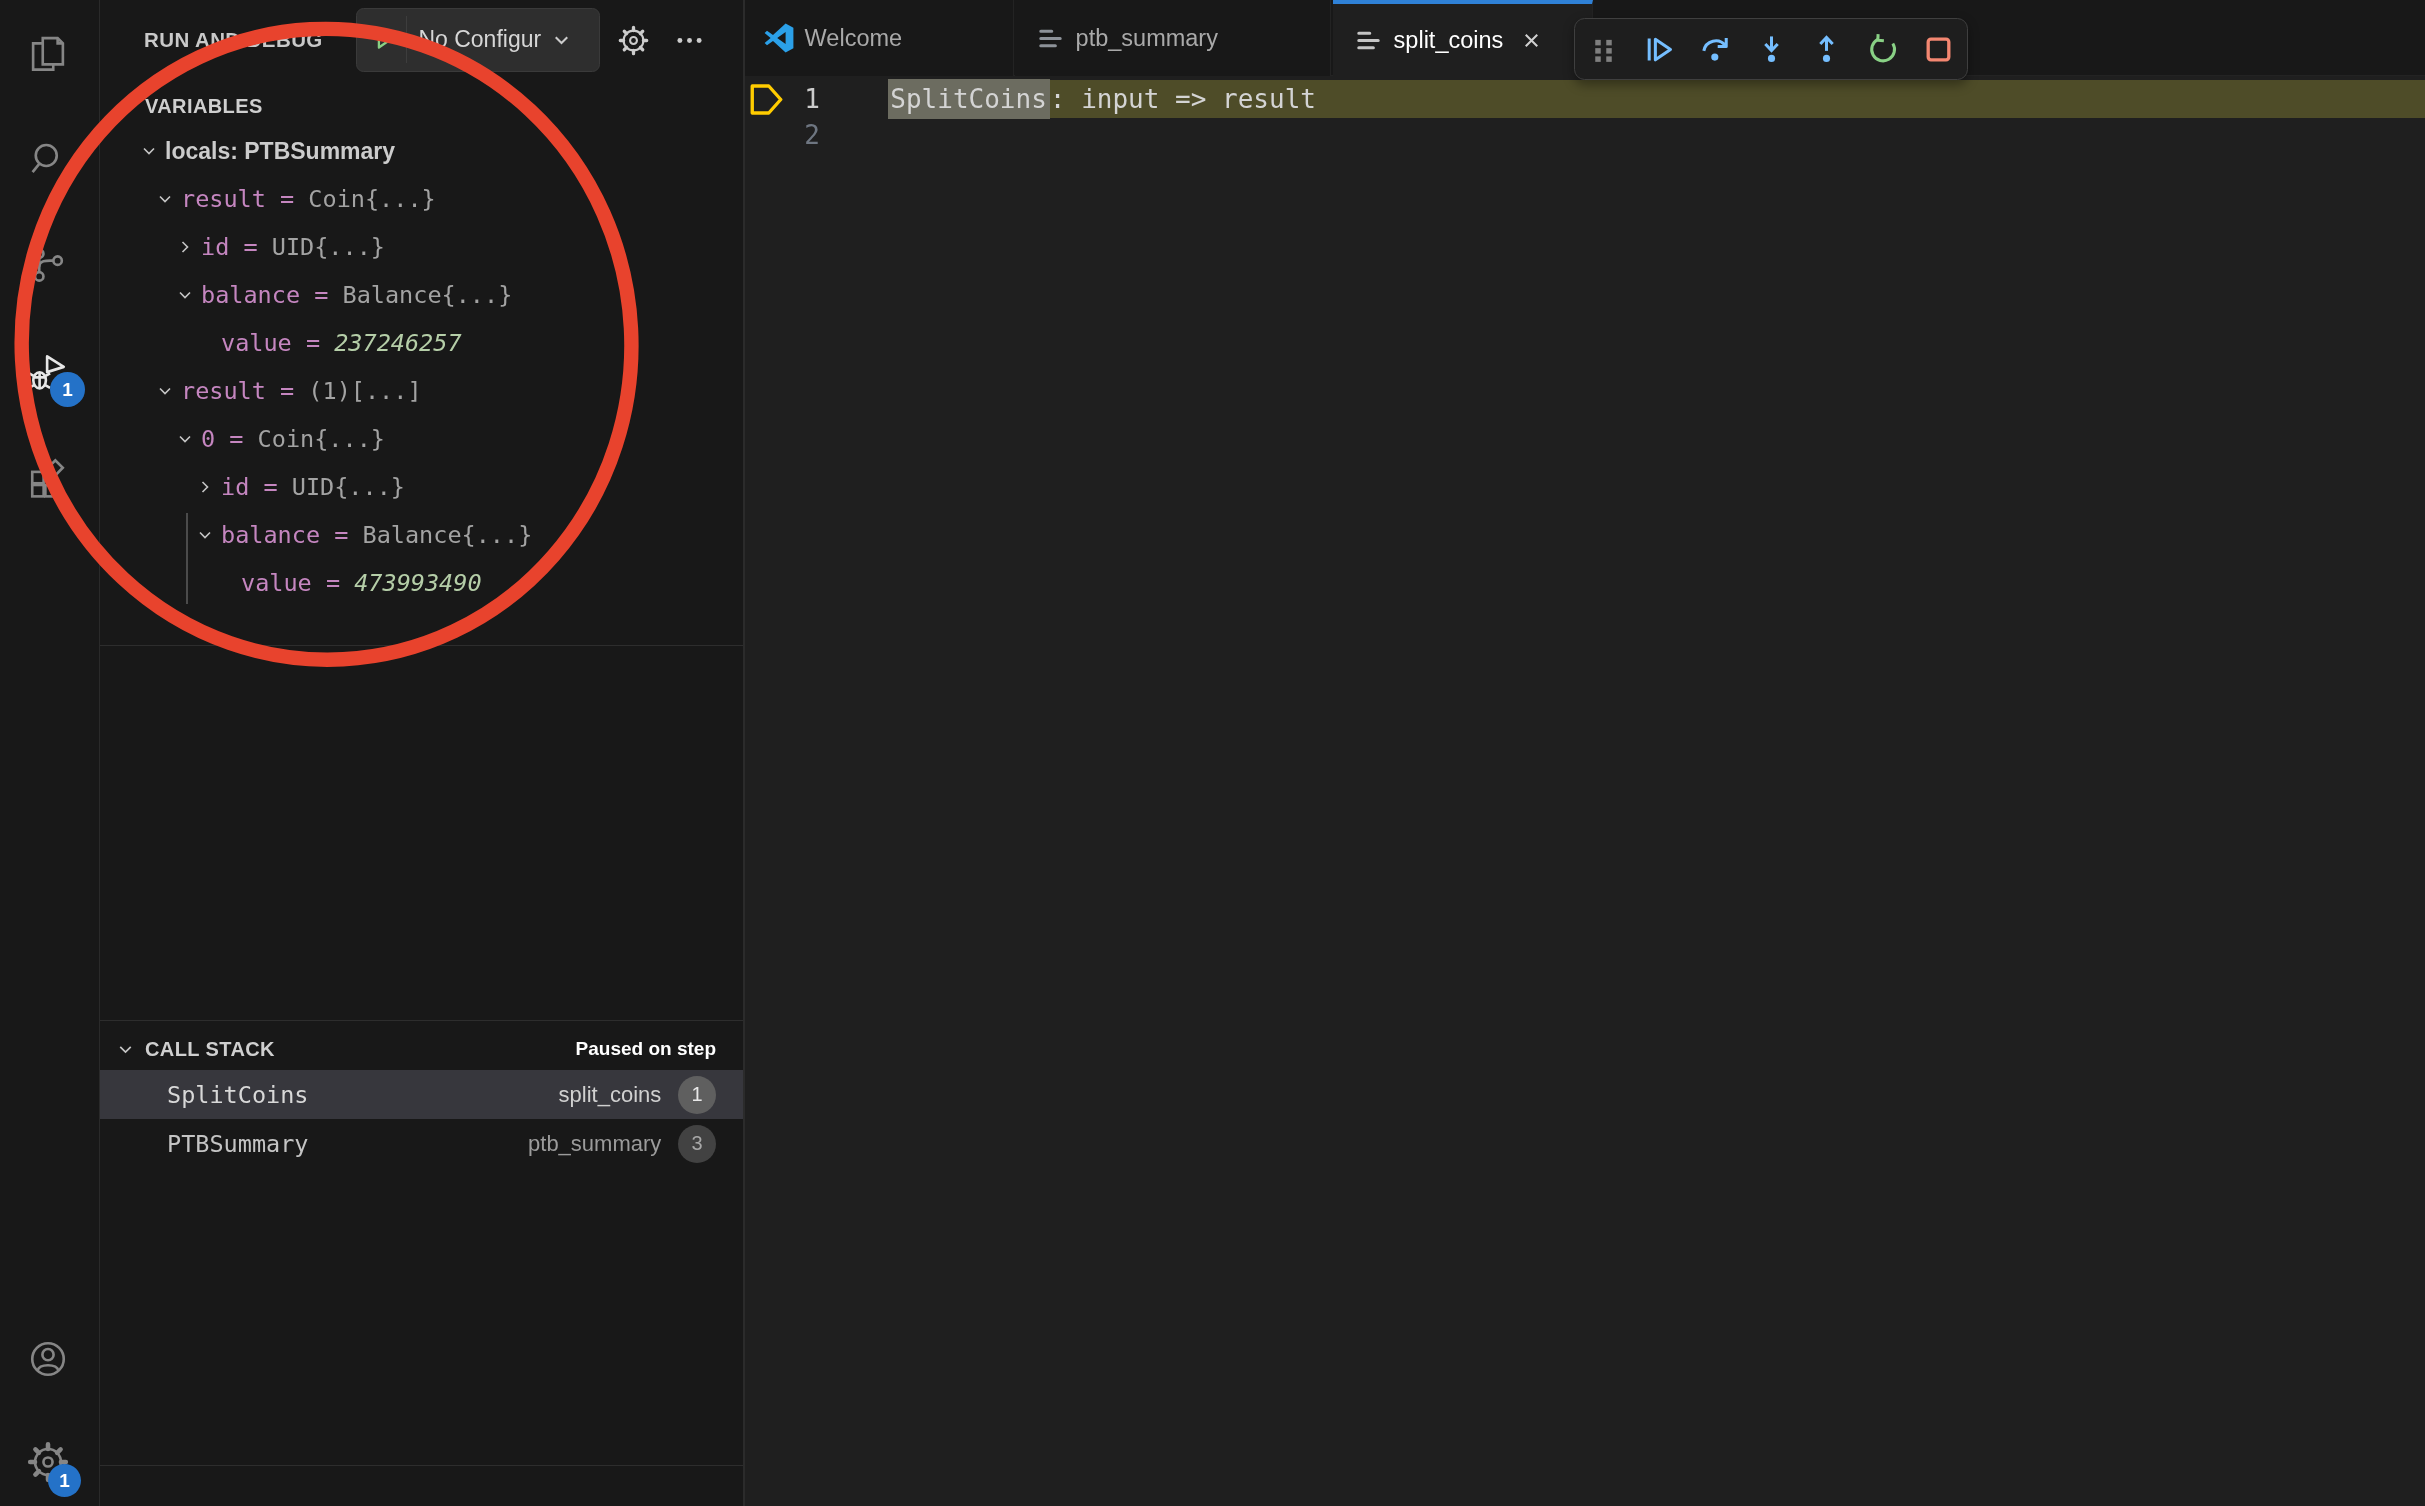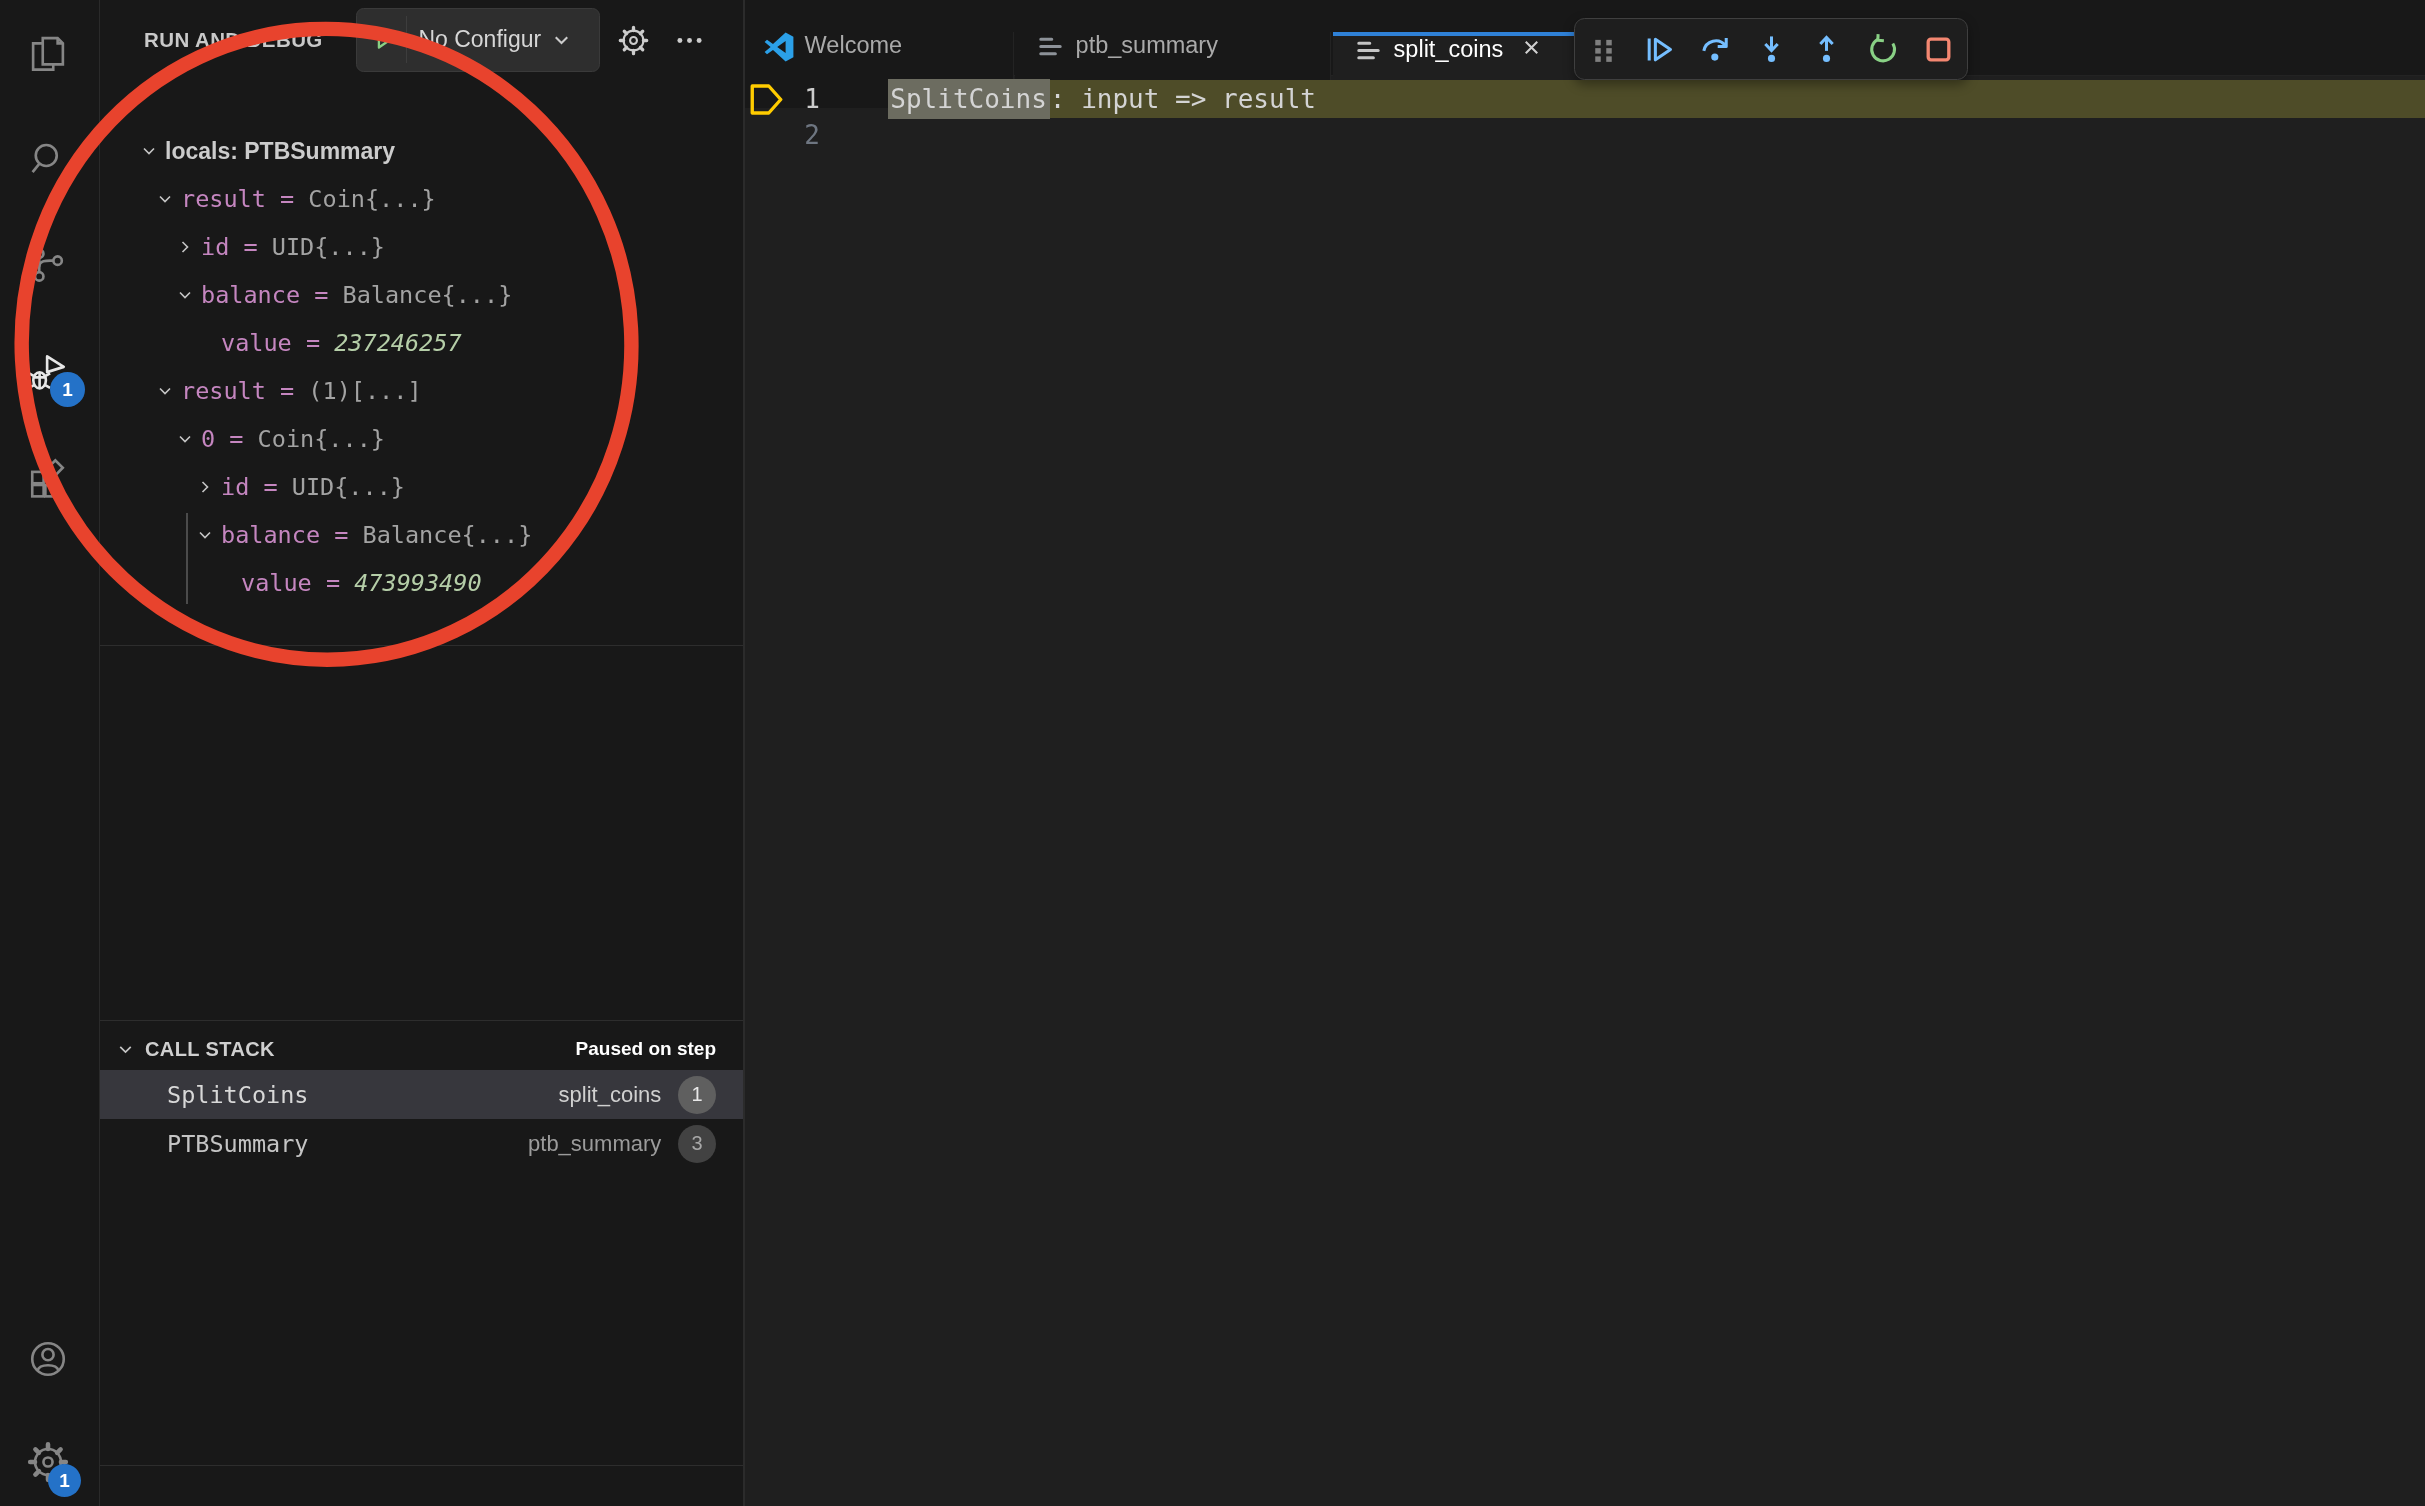--- a/index.html
+++ b/index.html
@@ -59,21 +59,21 @@
   .cs-row.dim .cs-file { color:#9b9b9b; }
   .cs-badge { margin-left:16.7px; margin-right:27px; width:38px; height:38px; border-radius:50%;
               display:flex; align-items:center; justify-content:center; font-size:20px; }
   .cs-badge.b1 { background:#5f5f5f; color:#e8e8e8; }
   .cs-badge.b2 { background:#424242; color:#a8a8a8; }
 
   
   #editor { position:absolute; left:743px; top:0; width:1682px; height:1506px; background:#1f1f1f; }
   #main-divider { position:absolute; left:743px; top:0; width:1.5px; height:1506px; background:#2b2b2b; z-index:30; }
   #tab-bar { position:absolute; left:0; top:0; width:1682px; height:76px; background:#181818; border-bottom:0.8px solid #232323; }
-  .tab { position:absolute; top:0; height:76px; display:flex; align-items:flex-start; background:#181818; border-right:0.8px solid #232323;margin-top:32px; }
+  .tab { position:absolute; top:0; height:76px; display:flex; align-items:center; background:#181818; border-right:0.8px solid #232323; }
   .tab .tab-label { font-size:23.5px; color:#a9a9a9; margin-left:10.6px; white-space:nowrap; }
   .tab.active { background:#1f1f1f; border-top:4.6px solid #2f81d7; border-right:0.8px solid #232323; height:77px; }
   .tab.active .tab-label { color:#ffffff; }
   .tab .tab-icon { margin-left:21px; }
   .tab .tab-close { margin-left:16.7px; }
 
   #debug-toolbar { position:absolute; left:831px; top:18px; width:394px; height:62px;
                    background:#1e1e1e; border:1.5px solid #3f3f3f; border-radius:10.6px;
                    box-shadow:0 4.6px 10.6px rgba(0,0,0,.35);
                    display:flex; align-items:center; justify-content:space-between; padding:0 11.4px; z-index:40; }
@@ -185,20 +185,28 @@
     </svg>
   </span>
   <span id="hdr-dots">
     <svg width="33" height="33" viewBox="0 0 24 24" fill="#cccccc">
         <circle cx="5" cy="12" r="1.8"></circle>
         <circle cx="12" cy="12" r="1.8"></circle>
         <circle cx="19" cy="12" r="1.8"></circle>
       </svg>
   </span>
 
+  <div class="section-hdr" style="top:88px">
+    <span class="chev">
+      <svg width="21" height="21" viewBox="0 0 16 16">
+          <polyline points="4,6 8,10 12,6" fill="none" stroke="#c5c5c5" stroke-width="1.3"></polyline>
+        </svg>
+    </span>
+    <span class="hdr-label">VARIABLES</span>
+  </div>
 
   <div id="var-tree">
     <div class="trow pl1">
       <span class="chev">
           <svg width="20" height="20" viewBox="0 0 16 16">
             <polyline points="4,6 8,10 12,6" fill="none" stroke="#c5c5c5" stroke-width="1.3"></polyline>
           </svg>
         </span>
       <span class="scope-name">locals: PTBSummary</span>
     </div>

